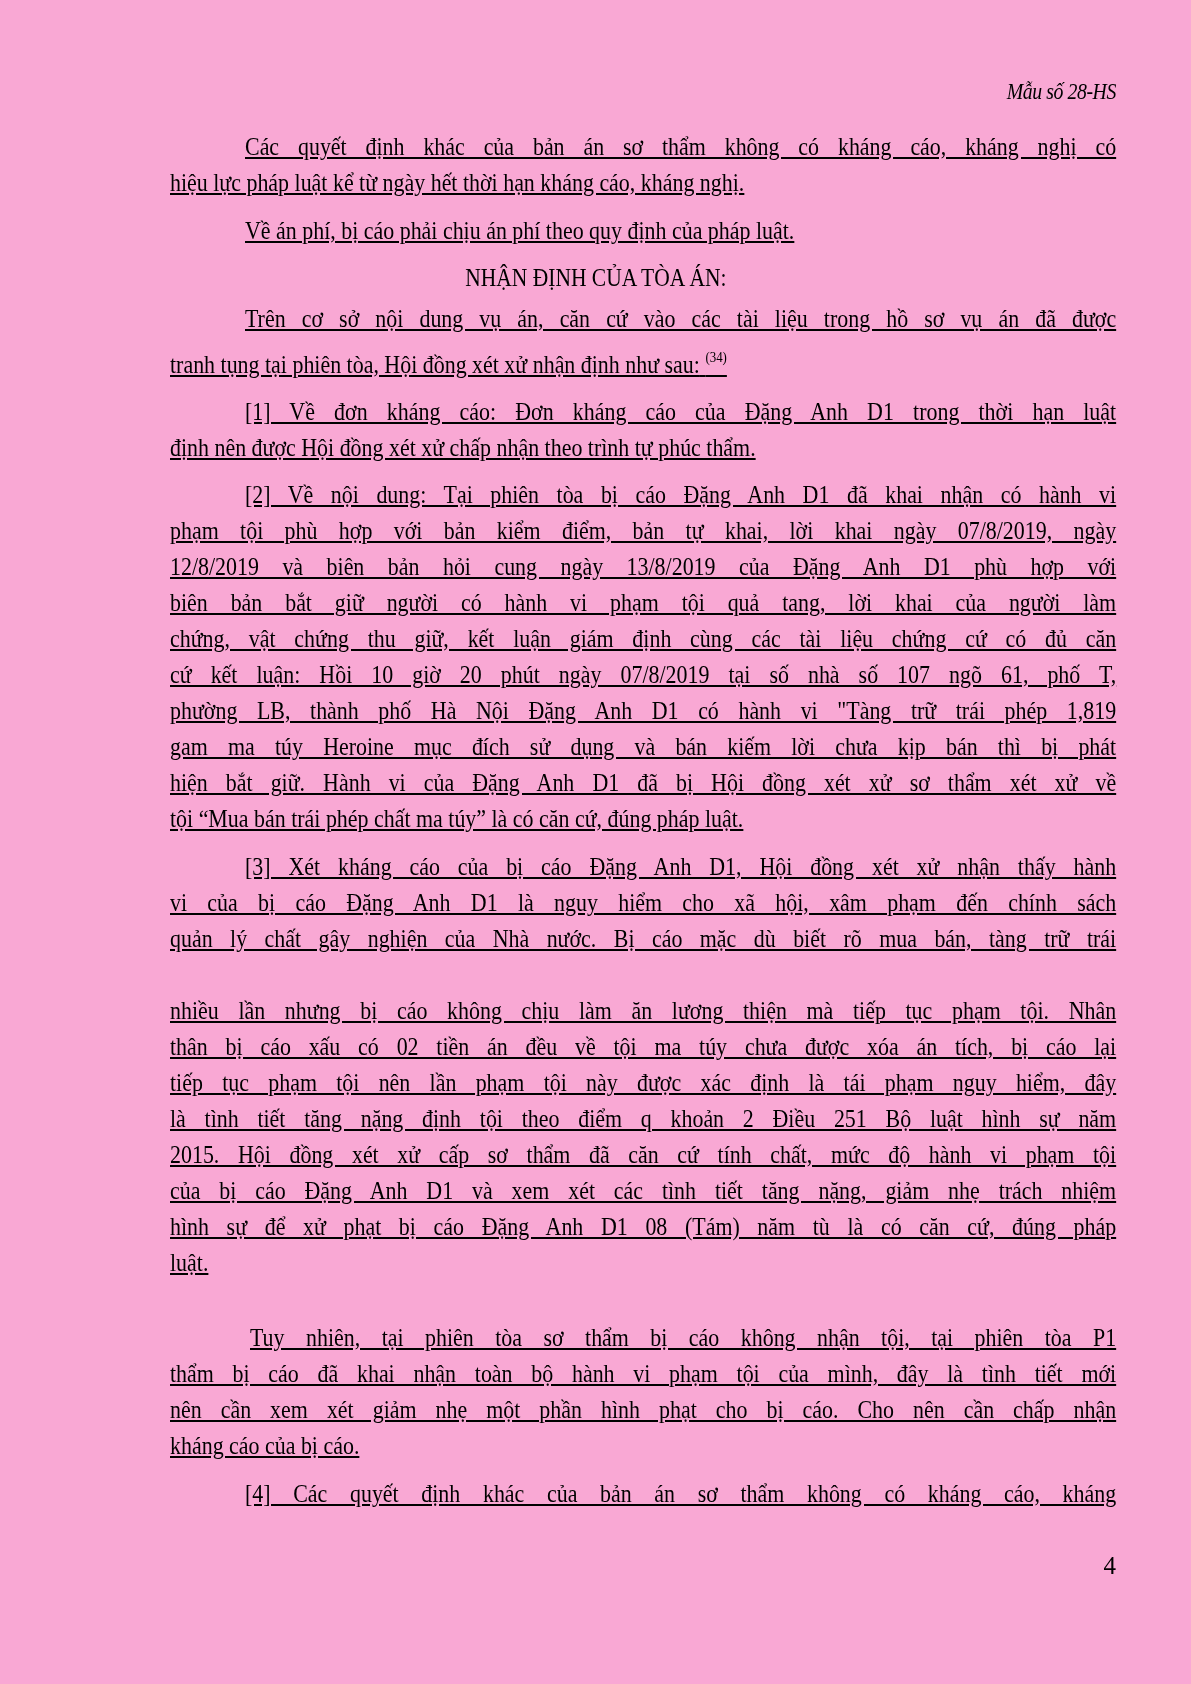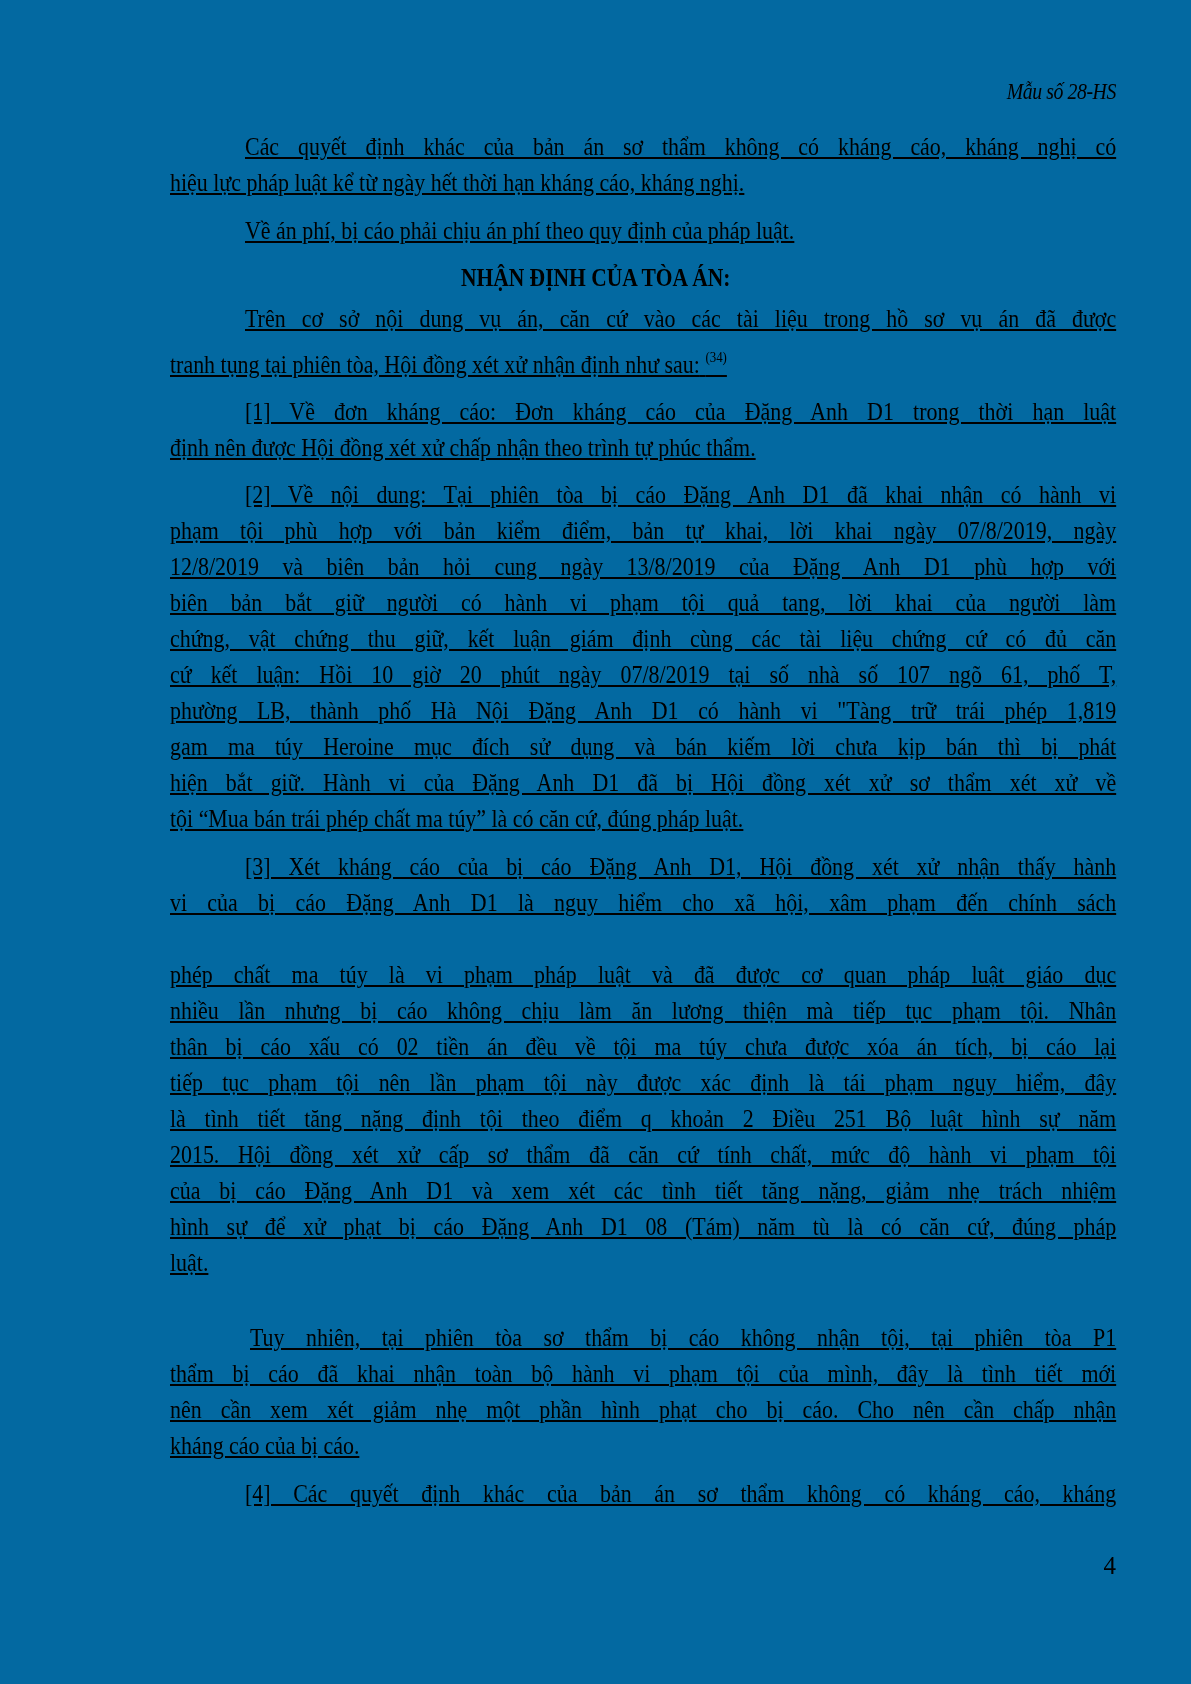--- a/index.html
+++ b/index.html
@@ -1,23 +1,23 @@
 <!DOCTYPE html>
 <html><head>
 <meta charset="utf-8">
 <style>
   html, body { margin: 0; padding: 0; background: #ffffff; }
   body { width: 1191px; height: 1684px; position: relative; overflow: hidden; }
-  .page { position: absolute; left: 0; top: 0; width: 1191px; height: 1684px; background: #0369a1; color: #000; font-family: "Liberation Serif", "DejaVu Serif", serif; }
+  .page { position: absolute; left: 0; top: 0; width: 1191px; height: 1684px; background: #f9a8d4; color: #000; font-family: "Liberation Serif", "DejaVu Serif", serif; }
   .header-form { position: absolute; right: 75px; top: 79px; font-size: 23px; font-style: italic; letter-spacing: -0.5px; transform: scaleX(0.86); transform-origin: right center; }
   .line { position: absolute; left: 170px; width: 946px; font-size: 25.5px; line-height: 30px; height: 30px; white-space: nowrap; text-align: justify; text-align-last: justify; text-decoration: underline; }
   .line.indent { left: 245px; width: 871px; }
   .line.last { text-align-last: left; }
   .line .inner { display: block; transform: scaleX(0.86); transform-origin: left center; width: 116.3%; text-align: inherit; text-align-last: inherit; }
-  .heading { position: absolute; left: 0; width: 1191px; top: 264px; text-align: center; font-size: 25px; font-weight: bold; }
+  .heading { position: absolute; left: 0; width: 1191px; top: 264px; text-align: center; font-size: 25px; font-weight: normal; }
   .heading span { display: inline-block; transform: scaleX(0.86); }
   sup { font-size: 15px; vertical-align: 11px; line-height: 0; }
   .page-number { position: absolute; right: 75px; top: 1552px; font-size: 25px; }
 </style>
 </head>
 <body>
 
 <div class="page">
 
   <div class="header-form">Mẫu số 28-HS</div>
@@ -79,22 +79,22 @@
   <div class="line last" style="top:804px">
       <span class="inner">tội “Mua bán trái phép chất ma túy” là có căn cứ, đúng pháp luật.</span>
     </div>
 
   <div class="line indent" style="top:852px">
       <span class="inner">[3] Xét kháng cáo của bị cáo Đặng Anh D1, Hội đồng xét xử nhận thấy hành</span>
     </div>
   <div class="line" style="top:888px">
       <span class="inner">vi của bị cáo Đặng Anh D1 là nguy hiểm cho xã hội, xâm phạm đến chính sách</span>
     </div>
-  <div class="line" style="top:960px">
-      <span class="inner">phép chất ma túy là vi phạm pháp luật và đã được cơ quan pháp luật giáo dục</span>
+  <div class="line" style="top:924px">
+      <span class="inner">quản lý chất gây nghiện của Nhà nước. Bị cáo mặc dù biết rõ mua bán, tàng trữ trái</span>
     </div>
   <div class="line" style="top:996px">
       <span class="inner">nhiều lần nhưng bị cáo không chịu làm ăn lương thiện mà tiếp tục phạm tội. Nhân</span>
     </div>
   <div class="line" style="top:1032px">
       <span class="inner">thân bị cáo xấu có 02 tiền án đều về tội ma túy chưa được xóa án tích, bị cáo lại</span>
     </div>
   <div class="line" style="top:1068px">
       <span class="inner">tiếp tục phạm tội nên lần phạm tội này được xác định là tái phạm nguy hiểm, đây</span>
     </div>

